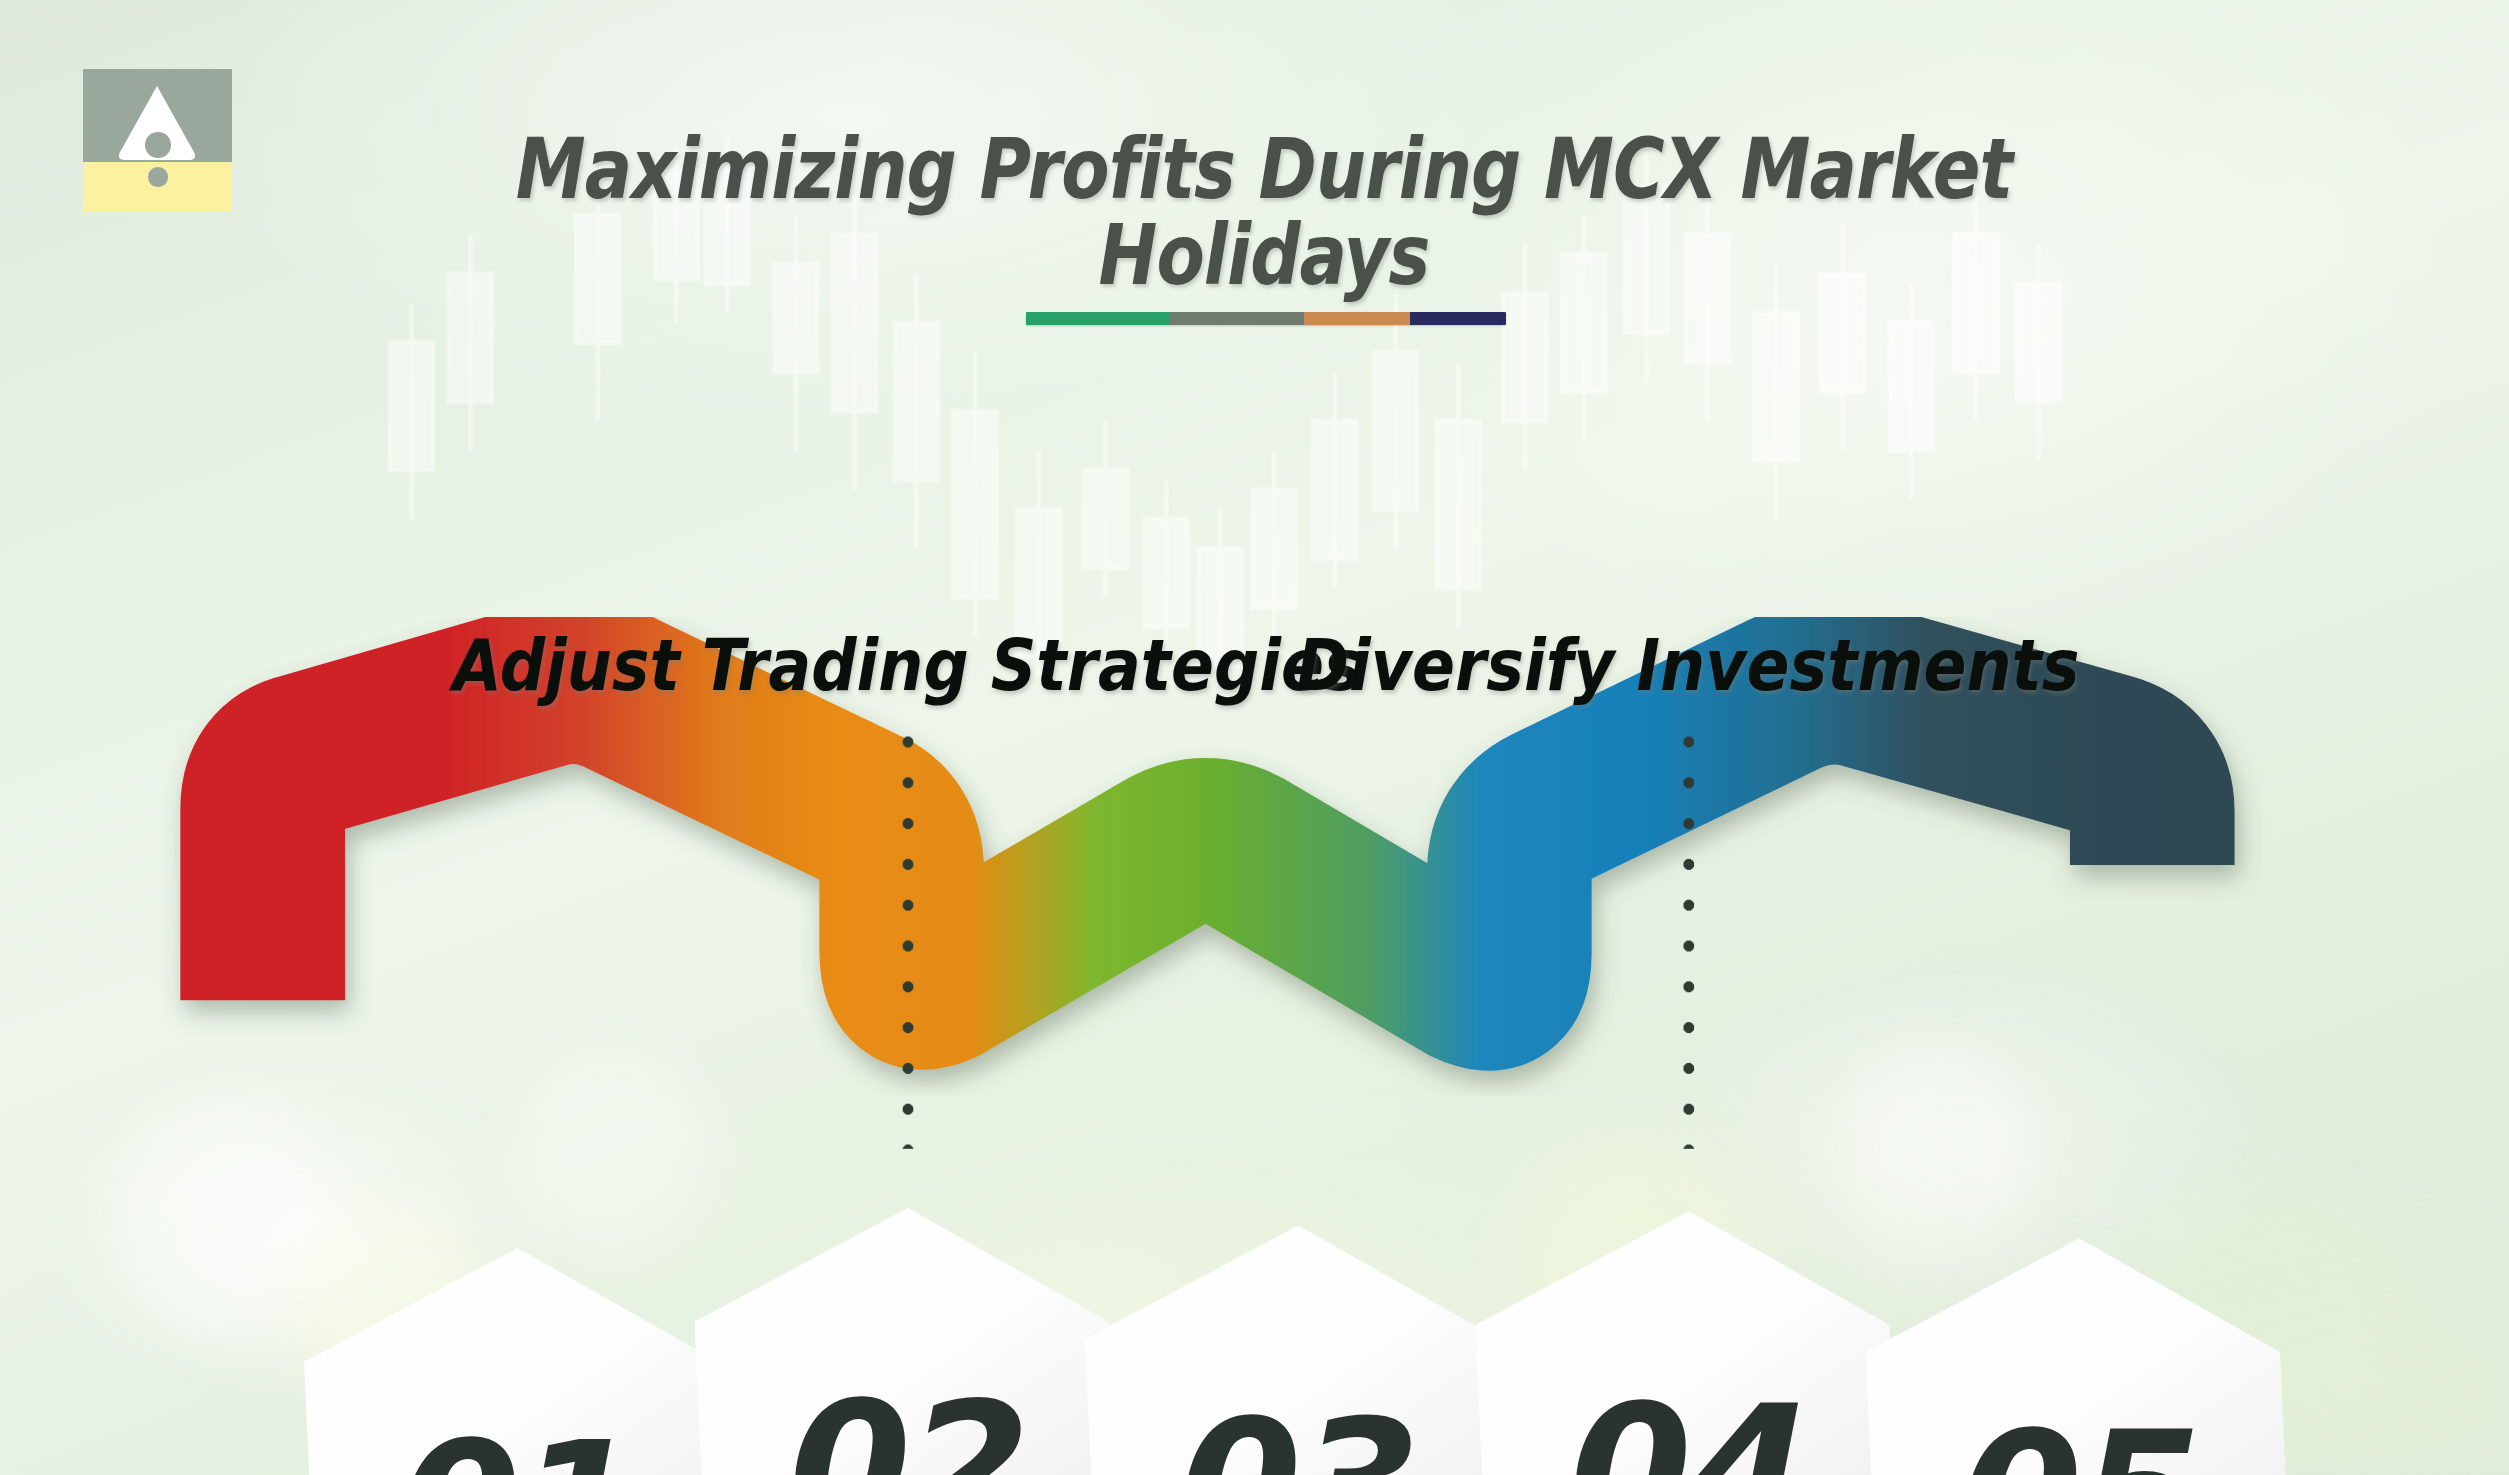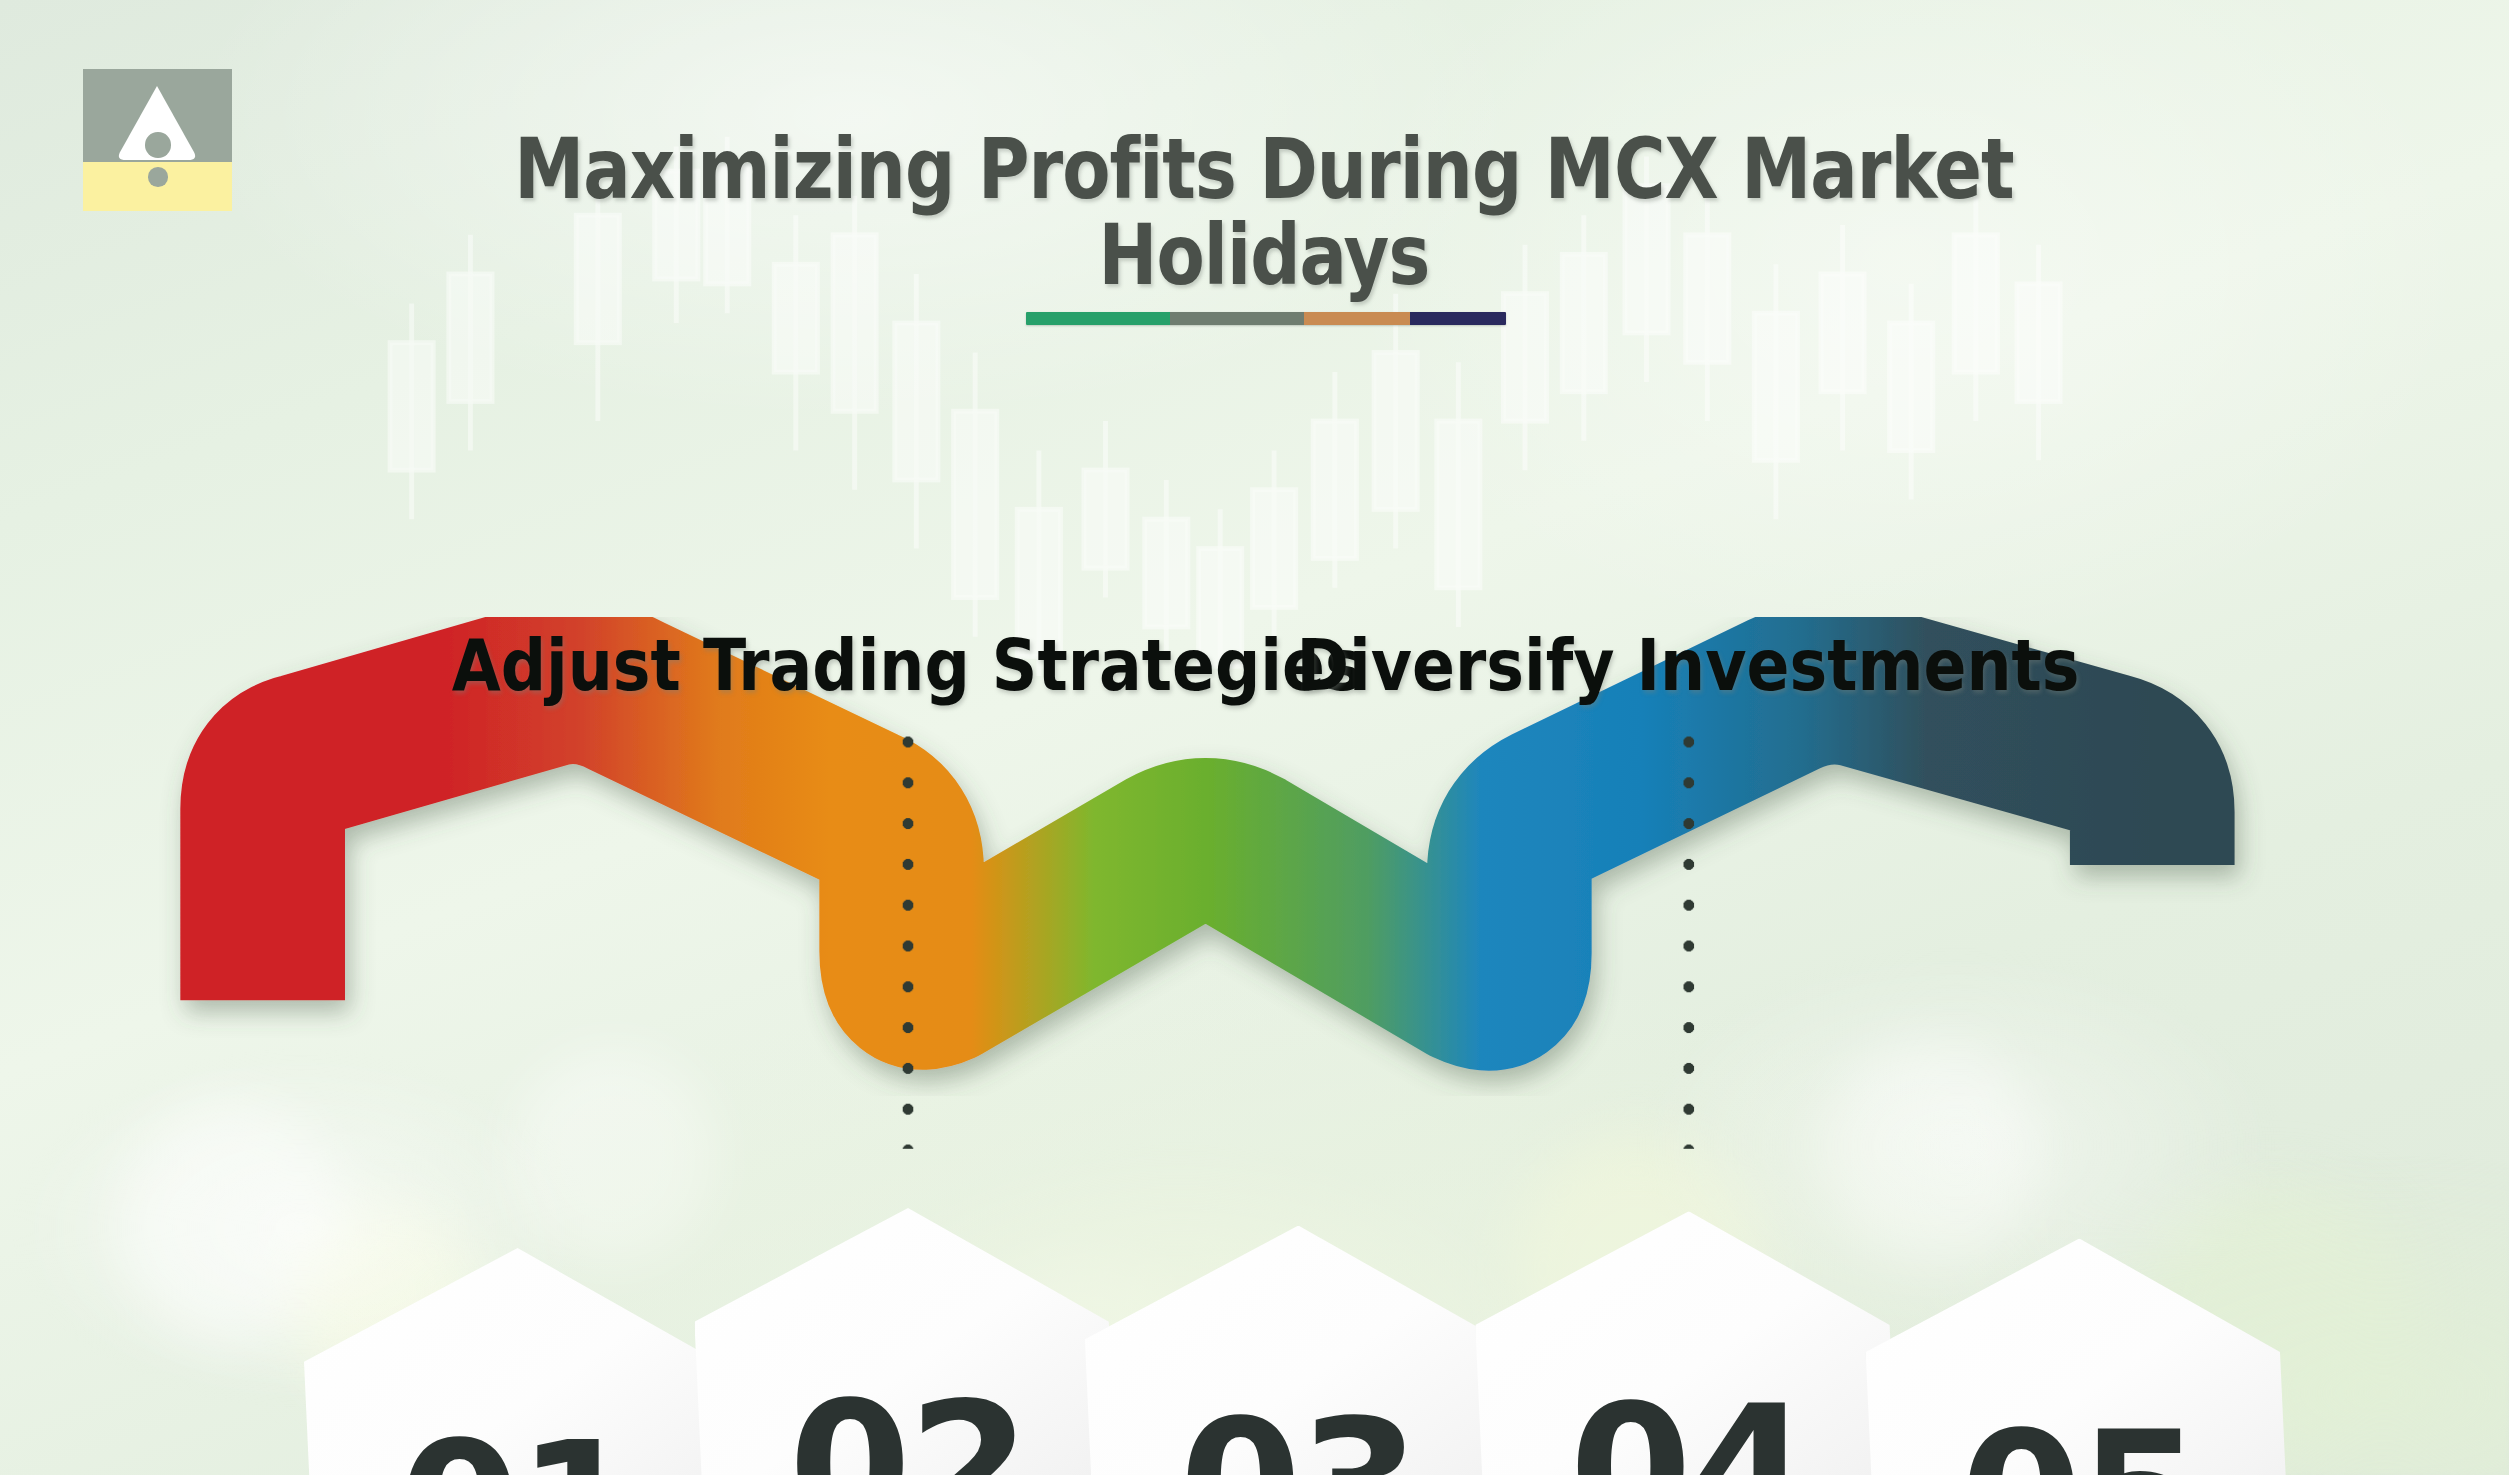--- a/index.html
+++ b/index.html
@@ -1,21 +1,21 @@
 <!DOCTYPE html>
 <html><head>
 <meta charset="utf-8">
 <style>
   html,body{margin:0;padding:0;}
   body{
     width:2509px;height:1475px;overflow:hidden;
     font-family:"Liberation Sans", sans-serif;
     background:#dfeade;
   }
-  #stage{position:relative;width:2509px;height:1475px;overflow:hidden;}
+  #stage{position:relative;width:2509px;height:1475px;overflow:hidden;font-style:italic;}
 
   
   .bg-base{
     position:absolute;inset:0;
     background:
       linear-gradient(160deg,#dfeade 0%,#e6f1e3 22%,#eef6ea 45%,#e4efe0 70%,#dfeadb 100%);
   }
   .bg-sheen{
     position:absolute;inset:0;
     background:

